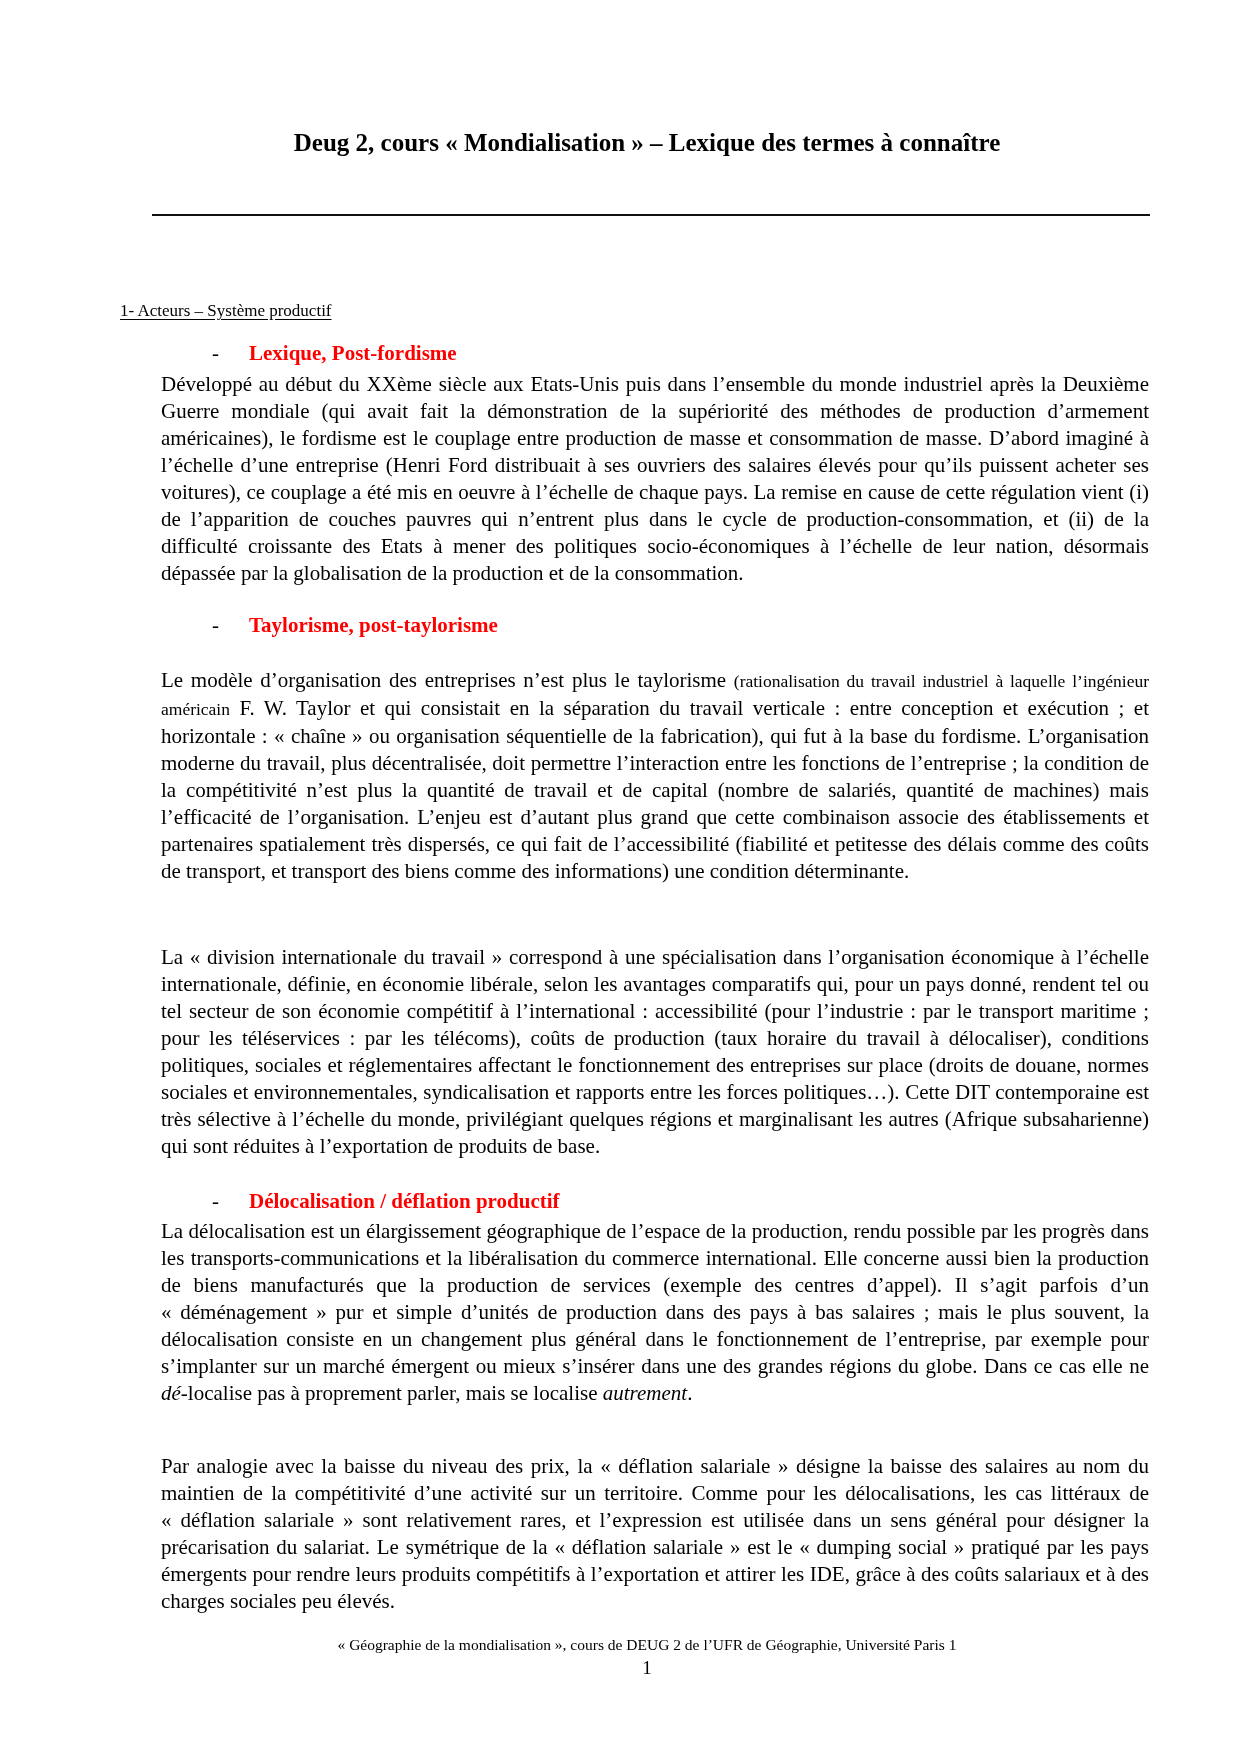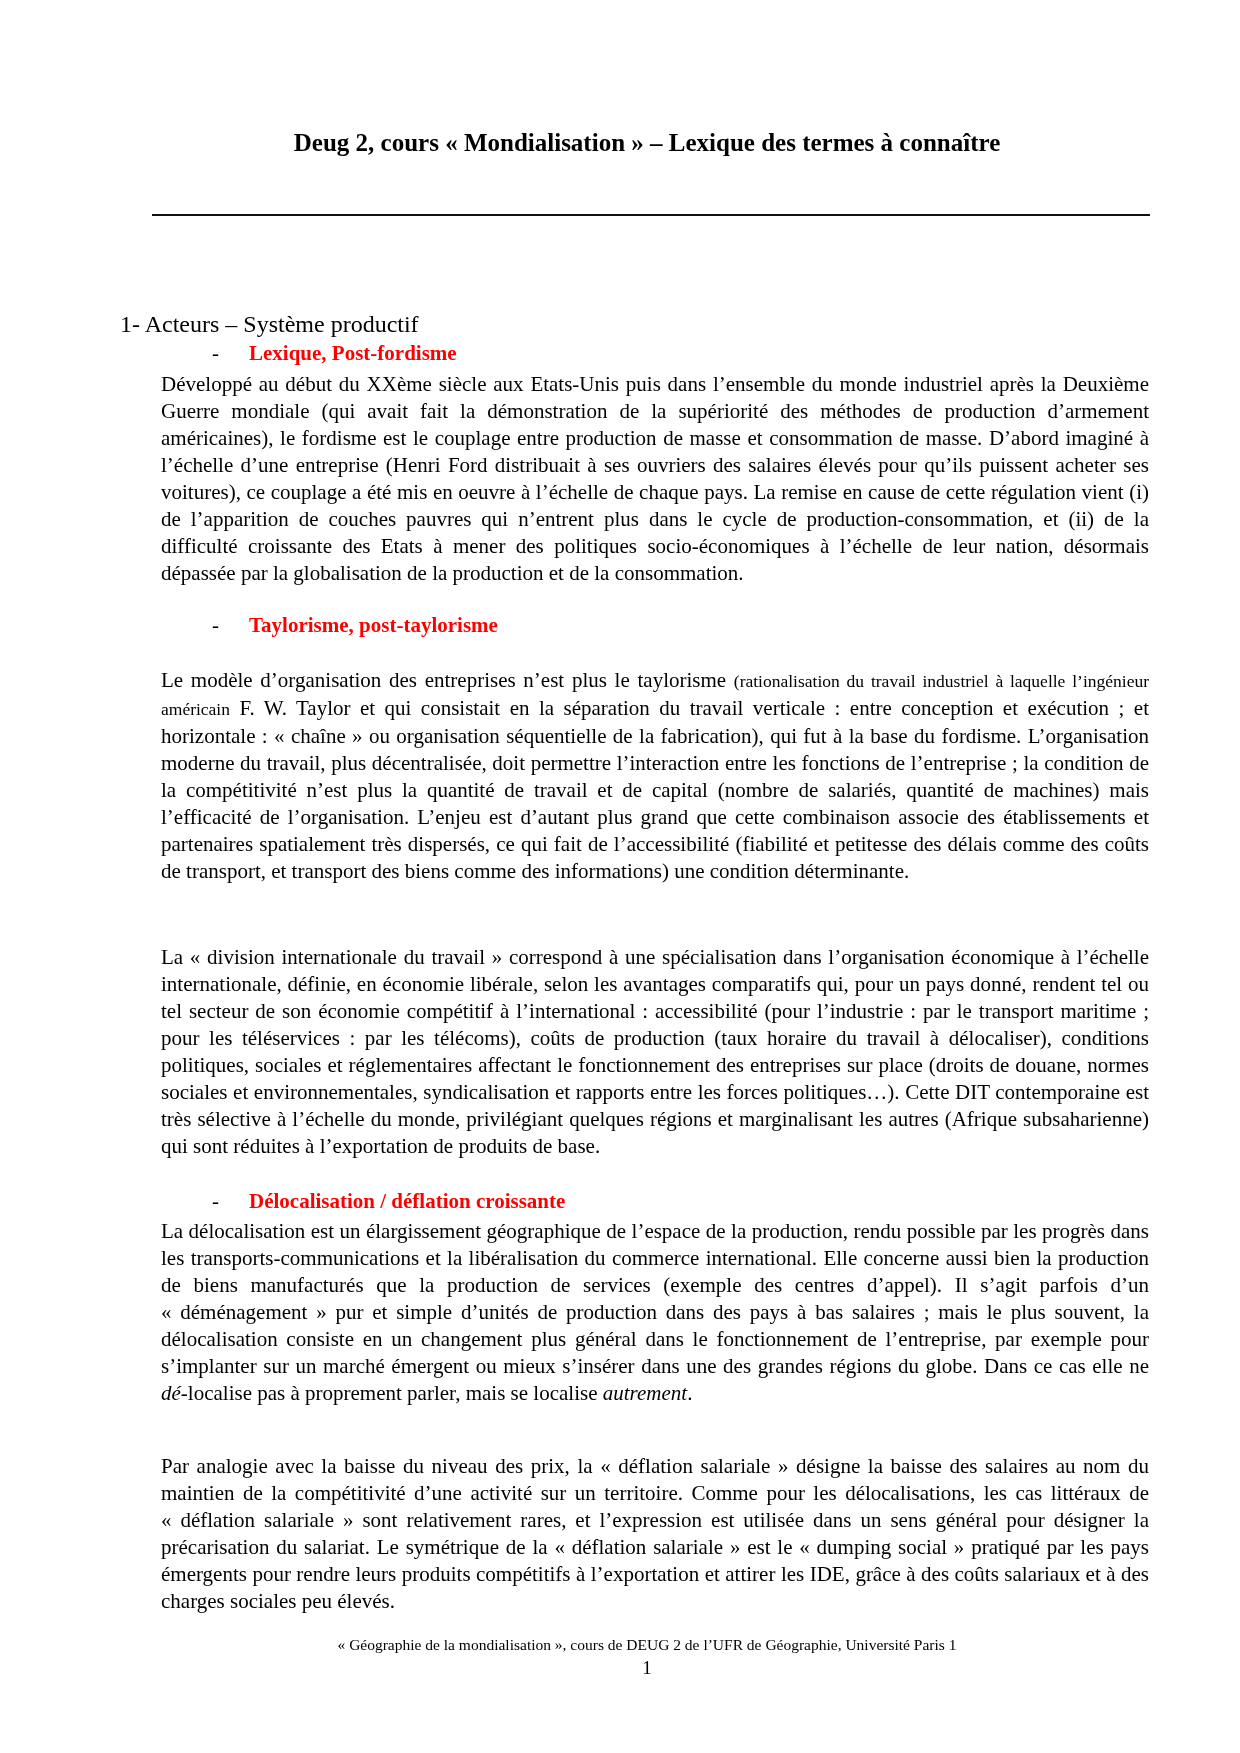--- a/index.html
+++ b/index.html
@@ -14,22 +14,22 @@
   }
   .page-title{
     position:absolute;top:128px;left:0;width:100%;
     text-align:center;font-size:25px;font-weight:bold;line-height:30px;
   }
   .rule{
     position:absolute;top:214px;left:125px;width:998px;height:2px;
     background:#111111;
   }
   .section-heading{
-    position:absolute;top:311px;left:93px;
-    font-size:24px;line-height:27px;
+    position:absolute;top:297px;left:93px;
+    font-size:17px;line-height:27px;text-decoration:underline;
     text-underline-offset:3px;
   }
   .term{
     position:absolute;left:133px;width:988px;
     font-size:21px;line-height:27px;font-weight:bold;
   }
   .dash{
     display:inline-block;margin-left:52px;width:37px;
     color:#000000;font-weight:normal;
   }
@@ -70,21 +70,21 @@
   <div class="term" style="top:612px">
     <span class="dash">-</span><span class="term-label">Taylorisme, post-taylorisme</span>
   </div>
 
   <div class="para" style="top:667px"><span>Le modèle d’organisation des entreprises n’est plus le taylorisme </span><span class="seg-small">(rationalisation du travail industriel à laquelle l’ingénieur américain</span><span> F. W. Taylor et qui consistait en la séparation du travail verticale&nbsp;: entre conception et exécution&nbsp;; et horizontale&nbsp;: «&nbsp;chaîne&nbsp;» ou organisation séquentielle de la fabrication), qui fut à la base du fordisme. L’organisation moderne du travail, plus décentralisée, doit permettre l’interaction entre les fonctions de l’entreprise&nbsp;; la condition de la compétitivité n’est plus la quantité de travail et de capital (nombre de salariés, quantité de machines) mais l’efficacité de l’organisation. L’enjeu est d’autant plus grand que cette combinaison associe des établissements et partenaires spatialement très dispersés, ce qui fait de l’accessibilité (fiabilité et petitesse des délais comme des coûts de transport, et transport des biens comme des informations) une condition déterminante.</span></div>
 
 
   <div class="para" style="top:944px"><span>La «&nbsp;division internationale du travail&nbsp;» correspond à une spécialisation dans l’organisation économique à l’échelle internationale, définie, en économie libérale, selon les avantages comparatifs qui, pour un pays donné, rendent tel ou tel secteur de son économie compétitif à l’international&nbsp;: accessibilité (pour l’industrie&nbsp;: par le transport maritime&nbsp;; pour les téléservices&nbsp;: par les télécoms), coûts de production (taux horaire du travail à délocaliser), conditions politiques, sociales et réglementaires affectant le fonctionnement des entreprises sur place (droits de douane, normes sociales et environnementales, syndicalisation et rapports entre les forces politiques…). Cette DIT contemporaine est très sélective à l’échelle du monde, privilégiant quelques régions et marginalisant les autres (Afrique subsaharienne) qui sont réduites à l’exportation de produits de base.</span></div>
 
   <div class="term" style="top:1188px">
-    <span class="dash">-</span><span class="term-label">Délocalisation / déflation croissante</span>
+    <span class="dash">-</span><span class="term-label">Délocalisation / déflation productif</span>
   </div>
 
   <div class="para" style="top:1218px"><span>La délocalisation est un élargissement géographique de l’espace de la production, rendu possible par les progrès dans les transports-communications et la libéralisation du commerce international. Elle concerne aussi bien la production de biens manufacturés que la production de services (exemple des centres d’appel). Il s’agit parfois d’un «&nbsp;déménagement&nbsp;» pur et simple d’unités de production dans des pays à bas salaires&nbsp;; mais le plus souvent, la délocalisation consiste en un changement plus général dans le fonctionnement de l’entreprise, par exemple pour s’implanter sur un marché émergent ou mieux s’insérer dans une des grandes régions du globe. Dans ce cas elle ne </span><span class="seg-i">dé</span><span>-localise pas à proprement parler, mais se localise </span><span class="seg-i">autrement</span><span>.</span></div>
 
   <div class="para" style="top:1453px"><span>Par analogie avec la baisse du niveau des prix, la «&nbsp;déflation salariale&nbsp;» désigne la baisse des salaires au nom du maintien de la compétitivité d’une activité sur un territoire. Comme pour les délocalisations, les cas littéraux de «&nbsp;déflation salariale&nbsp;» sont relativement rares, et l’expression est utilisée dans un sens général pour désigner la précarisation du salariat. Le symétrique de la «&nbsp;déflation salariale&nbsp;» est le «&nbsp;dumping social&nbsp;» pratiqué par les pays émergents pour rendre leurs produits compétitifs à l’exportation et attirer les IDE, grâce à des coûts salariaux et à des charges sociales peu élevés.</span></div>
 
   <div class="footer-line">«&nbsp;Géographie de la mondialisation&nbsp;», cours de DEUG 2 de l’UFR de Géographie, Université Paris 1</div>
 
   <div class="page-number">1</div>
 

